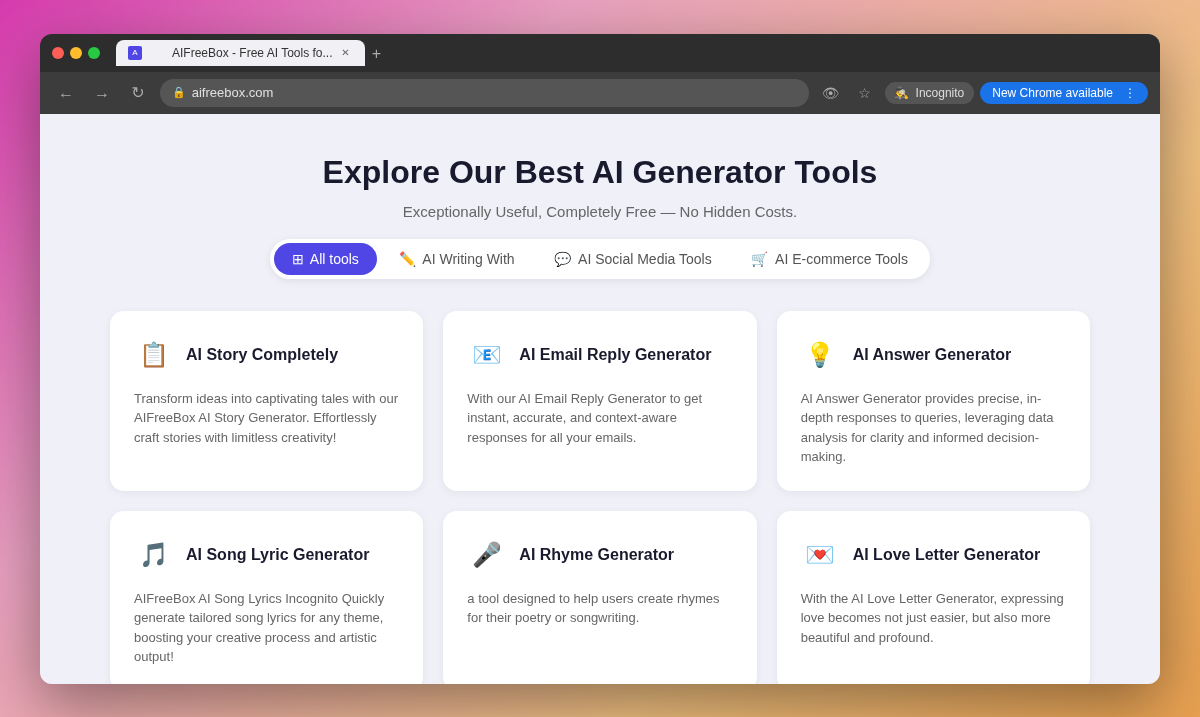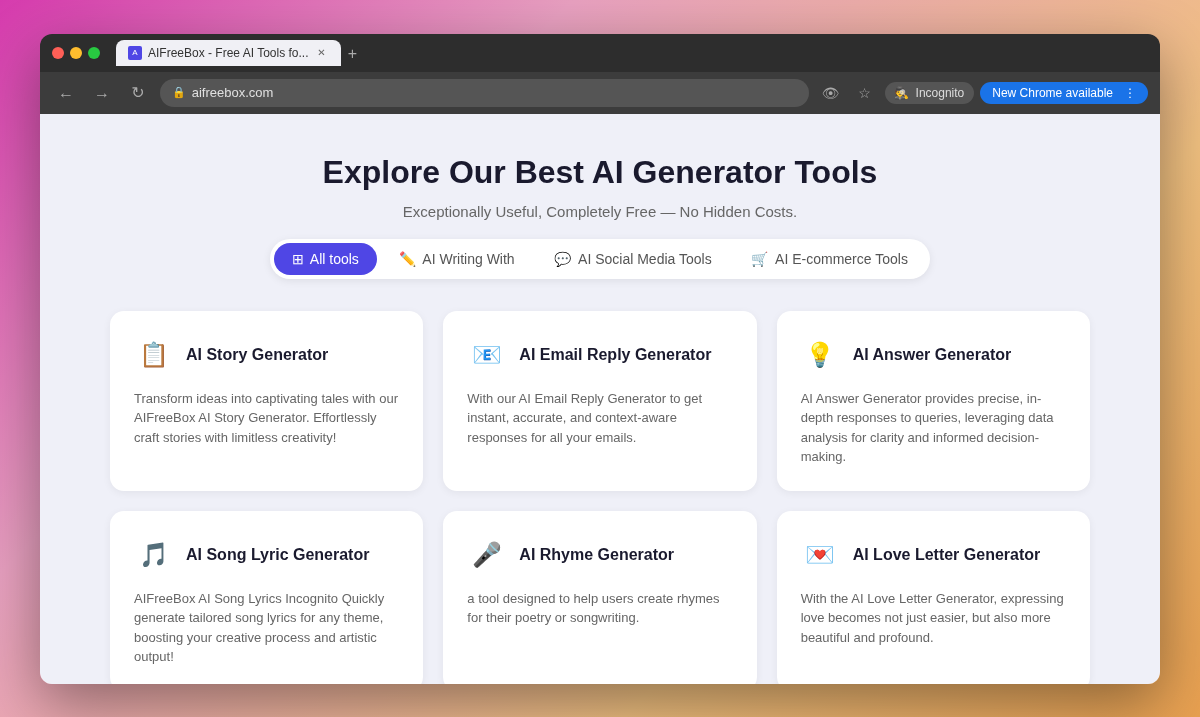--- a/index.html
+++ b/index.html
@@ -79,20 +79,21 @@
       justify-content: center;
       font-size: 8px;
       color: white;
     }
 
     .tab-title {
       flex: 1;
       overflow: hidden;
       white-space: nowrap;
       text-overflow: ellipsis;
+      margin-left: 24px;
     }
 
     .tab-close {
       width: 14px;
       height: 14px;
       display: flex;
       align-items: center;
       justify-content: center;
       border-radius: 50%;
       font-size: 10px;
@@ -369,21 +370,21 @@
         <div class="filter-tab">
           <span class="filter-icon">🛒</span>
           <span>AI E-commerce Tools</span>
         </div>
       </div>
 
     <div class="cards-grid">
     <div class="card">
       <div class="card-header">
         <div class="card-icon">📋</div>
-        <div class="card-title">AI Story Generator</div>
+        <div class="card-title">AI Story Completely</div>
       </div>
       <div class="card-desc">Transform ideas into captivating tales with our AIFreeBox AI Story Generator. Effortlessly craft stories with limitless creativity!</div>
     </div>
         <div class="card">
       <div class="card-header">
         <div class="card-icon">📧</div>
         <div class="card-title">AI Email Reply Generator</div>
       </div>
       <div class="card-desc">With our AI Email Reply Generator to get instant, accurate, and context-aware responses for all your emails.</div>
     </div>

